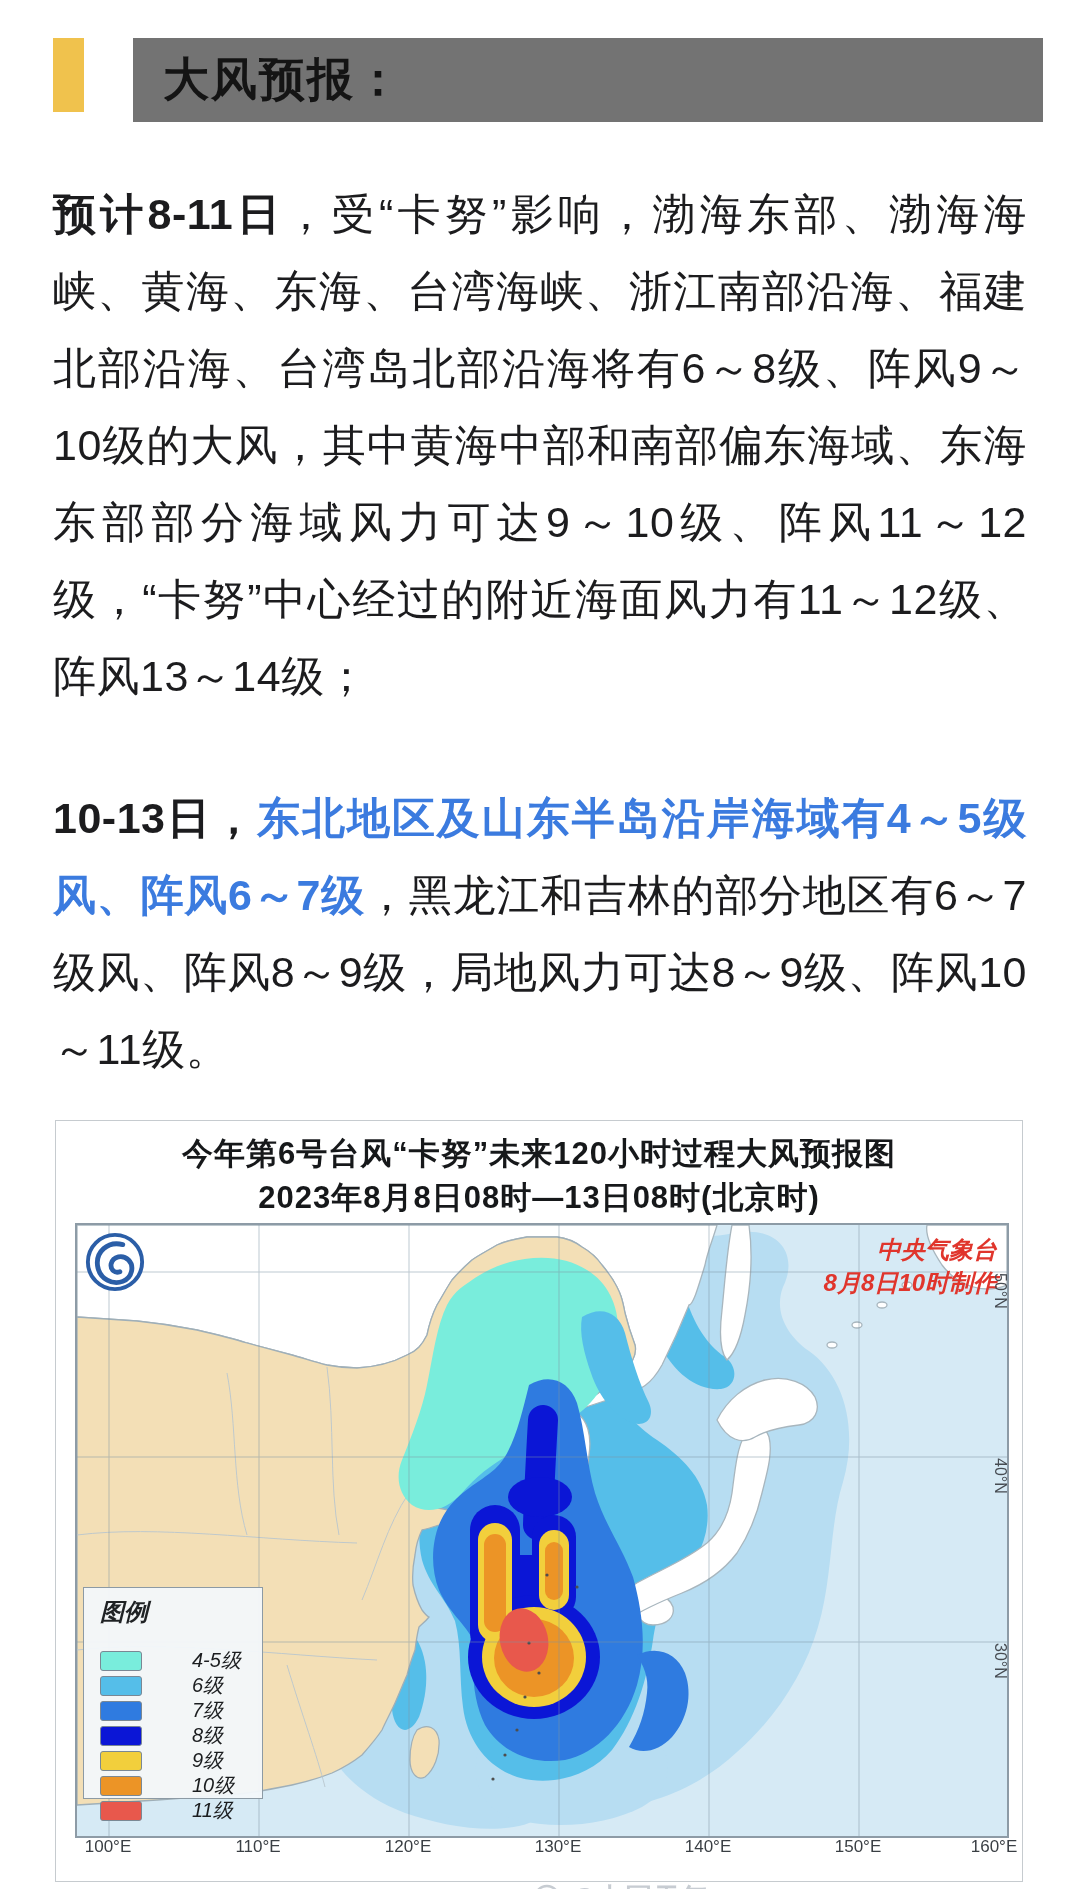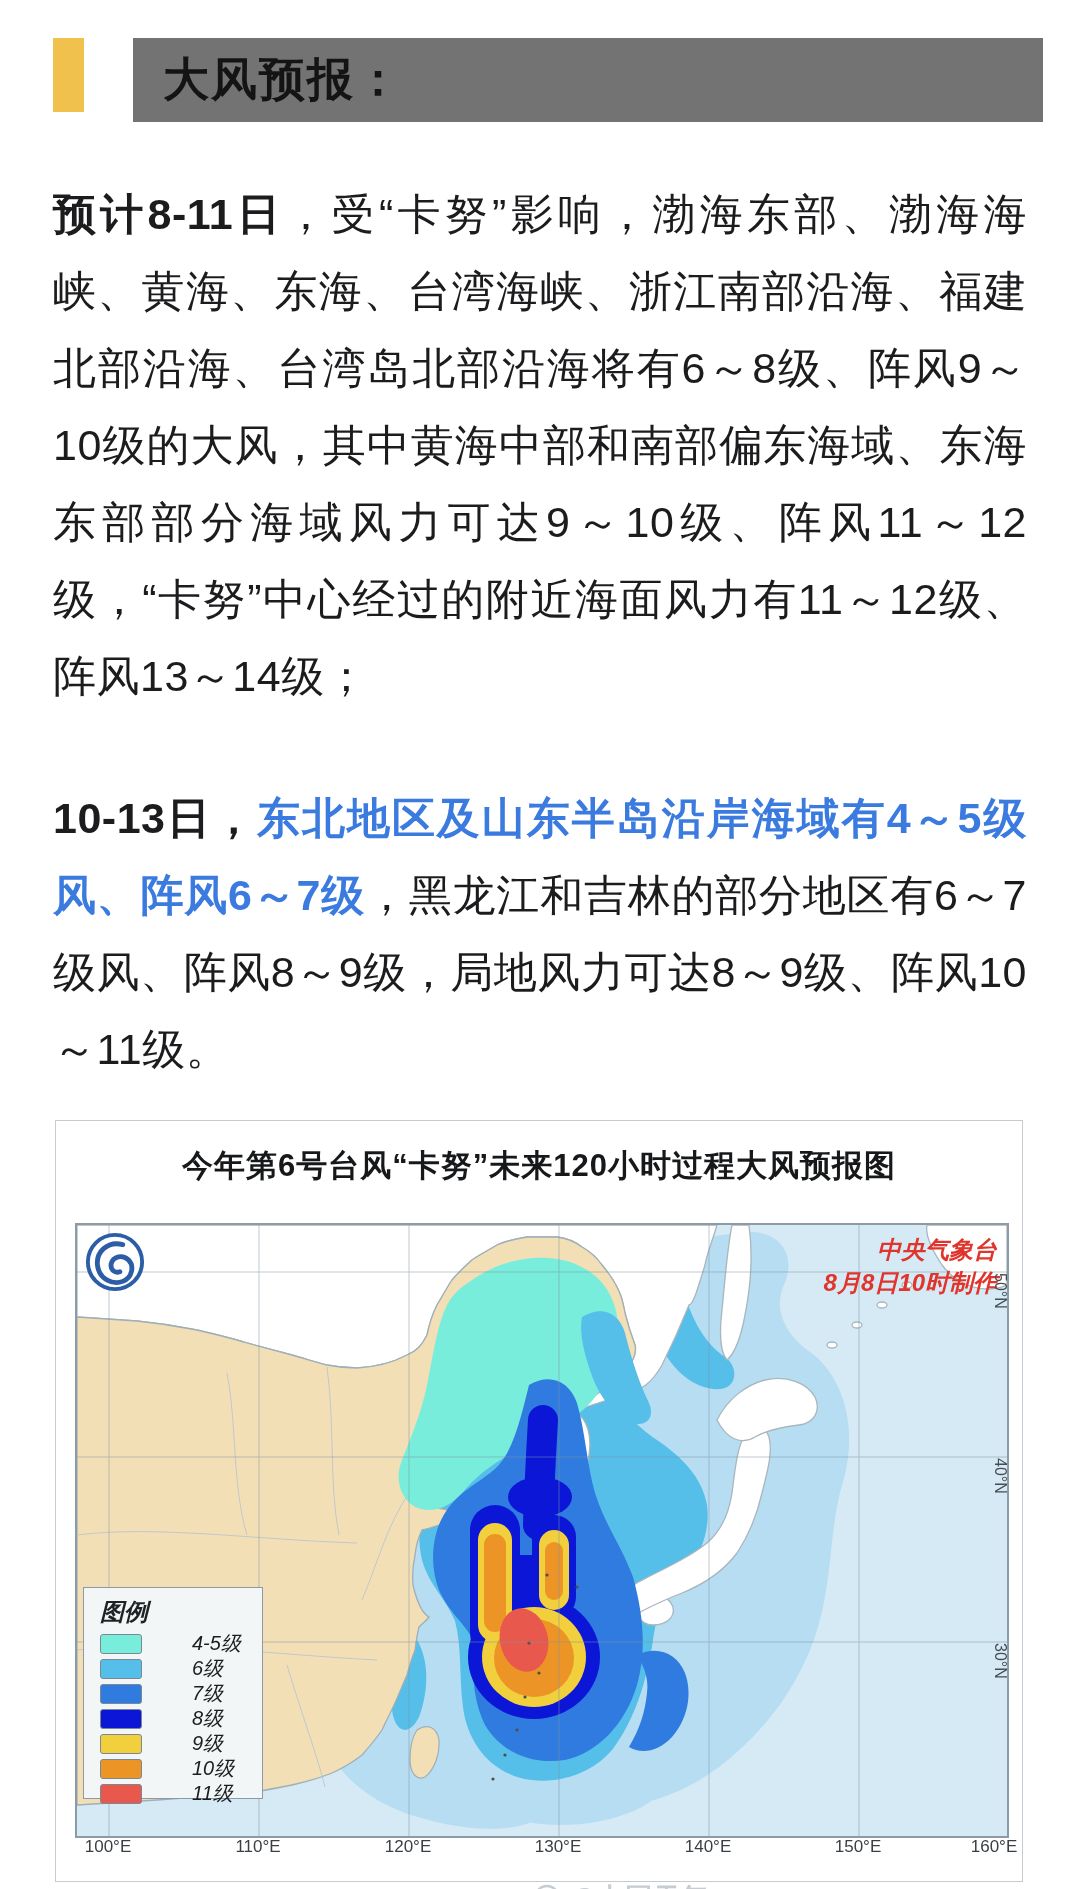--- a/index.html
+++ b/index.html
@@ -14,32 +14,32 @@
   .para{position:absolute;left:53px;width:974px;font-size:43px;line-height:77px;
         text-align:justify;color:#1c1c1e;letter-spacing:0.5px;}
   .para .lead{font-weight:700;margin-top:21px;}
   .para .hl{font-weight:700;}
   #para1{top:133px;}
   #para2{top:737px;}
   
   .map-block{position:absolute;left:55px;top:1120px;width:968px;height:762px;background:#fff;
              border:1px solid #c6cbcf;box-sizing:border-box;}
   .map-title{position:absolute;left:0;width:100%;text-align:center;font-weight:700;color:#16181a;
-             font-size:31px;letter-spacing:1px;margin-top:12px;}
+             font-size:31px;letter-spacing:1px;}
   #map-title1{top:12px;}
   #map-title2{top:56px;}
   .map-canvas{position:absolute;left:19px;top:102px;width:930px;height:611px;background:#86efac;
               border:2px solid #8D9BA6;box-sizing:content-box;font-style:italic;}
   .map-canvas svg{display:block;}
   .cma-logo{position:absolute;left:7px;top:6px;width:62px;height:62px;}
   .agency{position:absolute;right:10px;top:8px;text-align:right;font-weight:700;
           font-size:24px;line-height:33px;color:#E0352C;}
   .legend{position:absolute;left:6px;top:362px;width:180px;height:212px;background:rgba(242,247,250,0.96);
           border:1px solid #8C9AA4;box-sizing:border-box;padding:8px 0 0 16px;}
-  .legend-title{font-size:24px;font-weight:700;color:#1f2224;margin-bottom:3px;}
+  .legend-title{font-size:24px;font-weight:700;color:#1f2224;margin-bottom:20px;}
   .legend-row{display:flex;align-items:center;height:25px;gap:36px;}
   .legend-swatch{width:40px;height:18px;border:1px solid #7A8894;border-radius:3px;flex:0 0 auto;}
   .legend-label{font-size:20px;color:#1b1d1f;margin-left:14px;}
   .xtick{position:absolute;top:716px;transform:translateX(-50%);font-size:17px;color:#3a3f44;}
   .ytick{position:absolute;left:953px;font-size:16px;color:#474c52;transform:rotate(90deg);
          transform-origin:left top;white-space:nowrap;}
   .watermark{position:absolute;left:50%;top:719px;transform:translateX(-4%);
              display:flex;align-items:center;color:#c7ccd2;font-size:27px;font-weight:700;letter-spacing:1px;margin-top:40px;}
   .watermark svg{margin-right:8px;}
 </style>
@@ -50,20 +50,21 @@
 <div class="header-bar">
   <span class="title">大风预报：</span>
 </div>
 
 <p class="para" id="para1"><span class="lead">预计8-11日</span><span>，受“卡努”影响，渤海东部、渤海海峡、黄海、东海、台湾海峡、浙江南部沿海、福建北部沿海、台湾岛北部沿海将有6～8级、阵风9～10级的大风，其中黄海中部和南部偏东海域、东海东部部分海域风力可达9～10级、阵风11～12级，“卡努”中心经过的附近海面风力有11～12级、阵风13～14级；</span></p>
 
 <p class="para" id="para2"><span class="lead">10-13日，</span><span class="hl" style="color:#3B7BDF">东北地区及山东半岛沿岸海域有4～5级风、阵风6～7级</span><span>，黑龙江和吉林的部分地区有6～7级风、阵风8～9级，局地风力可达8～9级、阵风10～11级。</span></p>
 
 <div class="map-block">
   <div class="map-title" id="map-title1">今年第6号台风“卡努”未来120小时过程大风预报图</div>
+  <div class="map-title" id="map-title2">2023年8月8日08时—13日08时(北京时)</div>
 
   <div class="map-canvas">
     <svg width="930" height="611" viewBox="0 0 930 611">
 
       <rect x="0" y="0" width="930" height="611" fill="#D6EAF5"></rect>
 
       <g fill="#B7DDF2" stroke="none">
         <path d="M428,28 C520,4 612,18 658,8 C702,0 722,30 706,62 C696,88 712,112 732,126 C766,150 782,202 766,257
                  C752,302 756,352 741,402 C728,447 700,492 660,527 C625,560 570,587 515,582 C468,577 438,552 426,510
                  C412,468 405,425 408,372 C400,330 396,278 404,228 C409,178 418,90 428,28 Z"></path>

